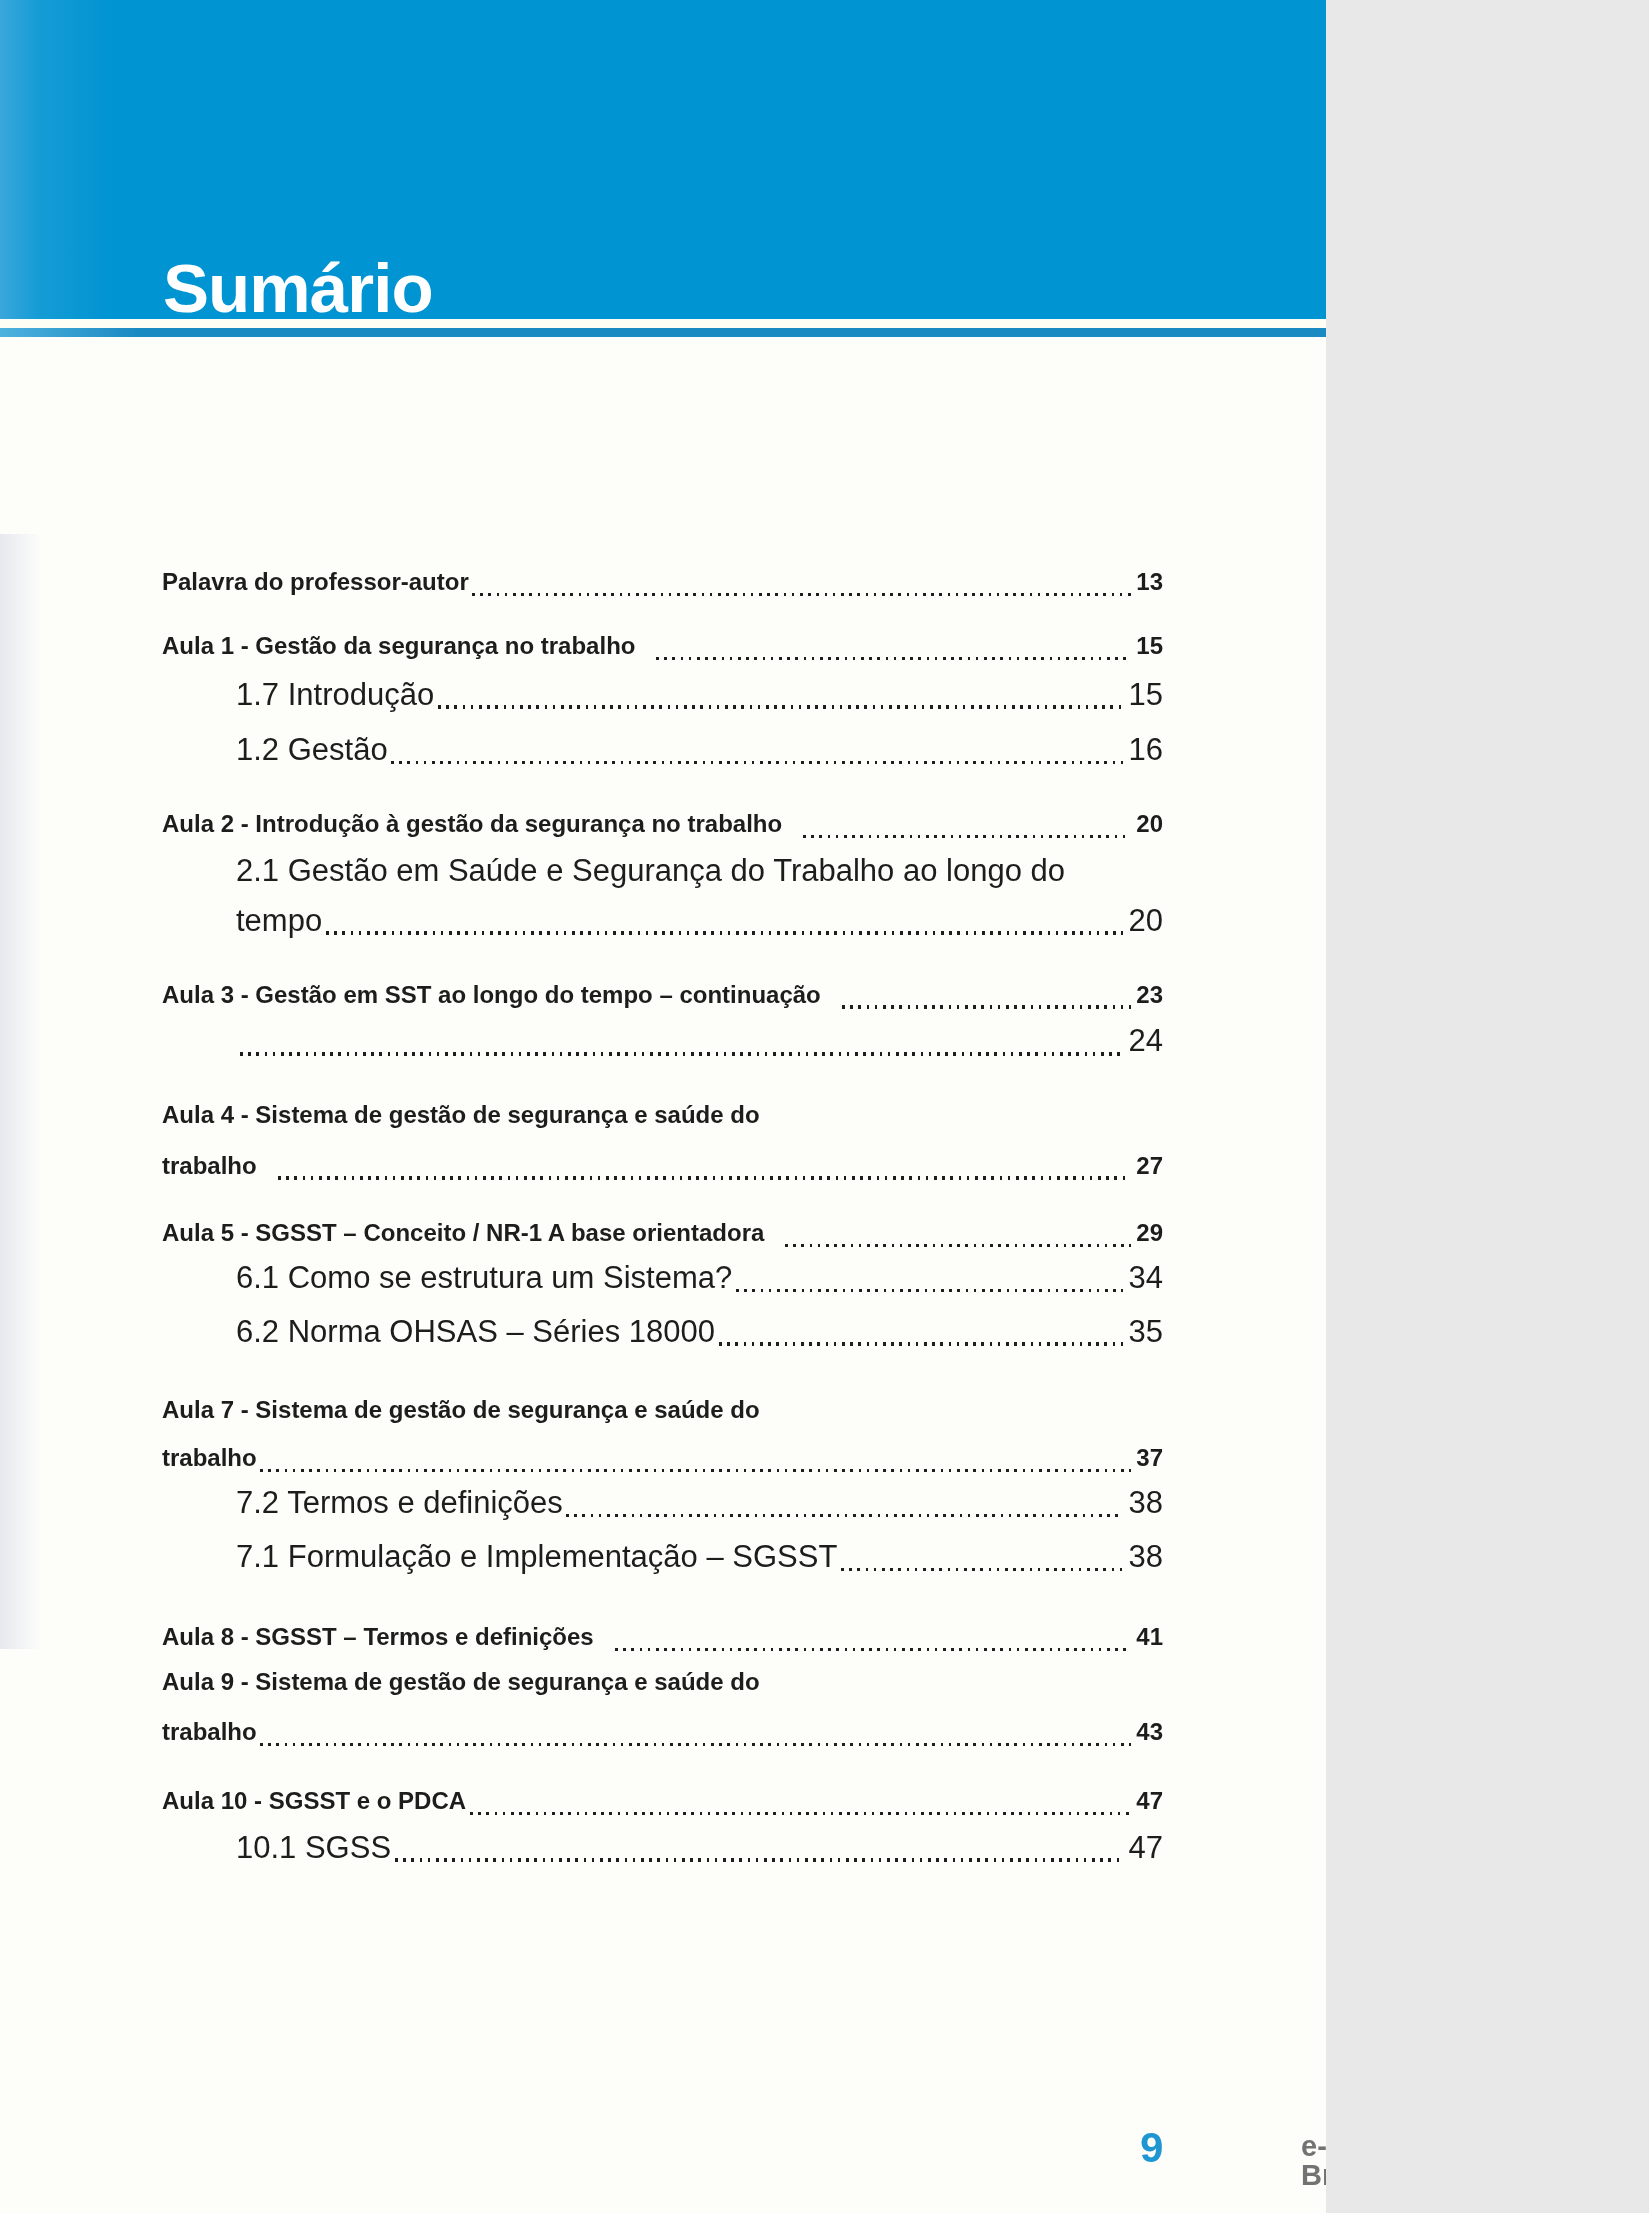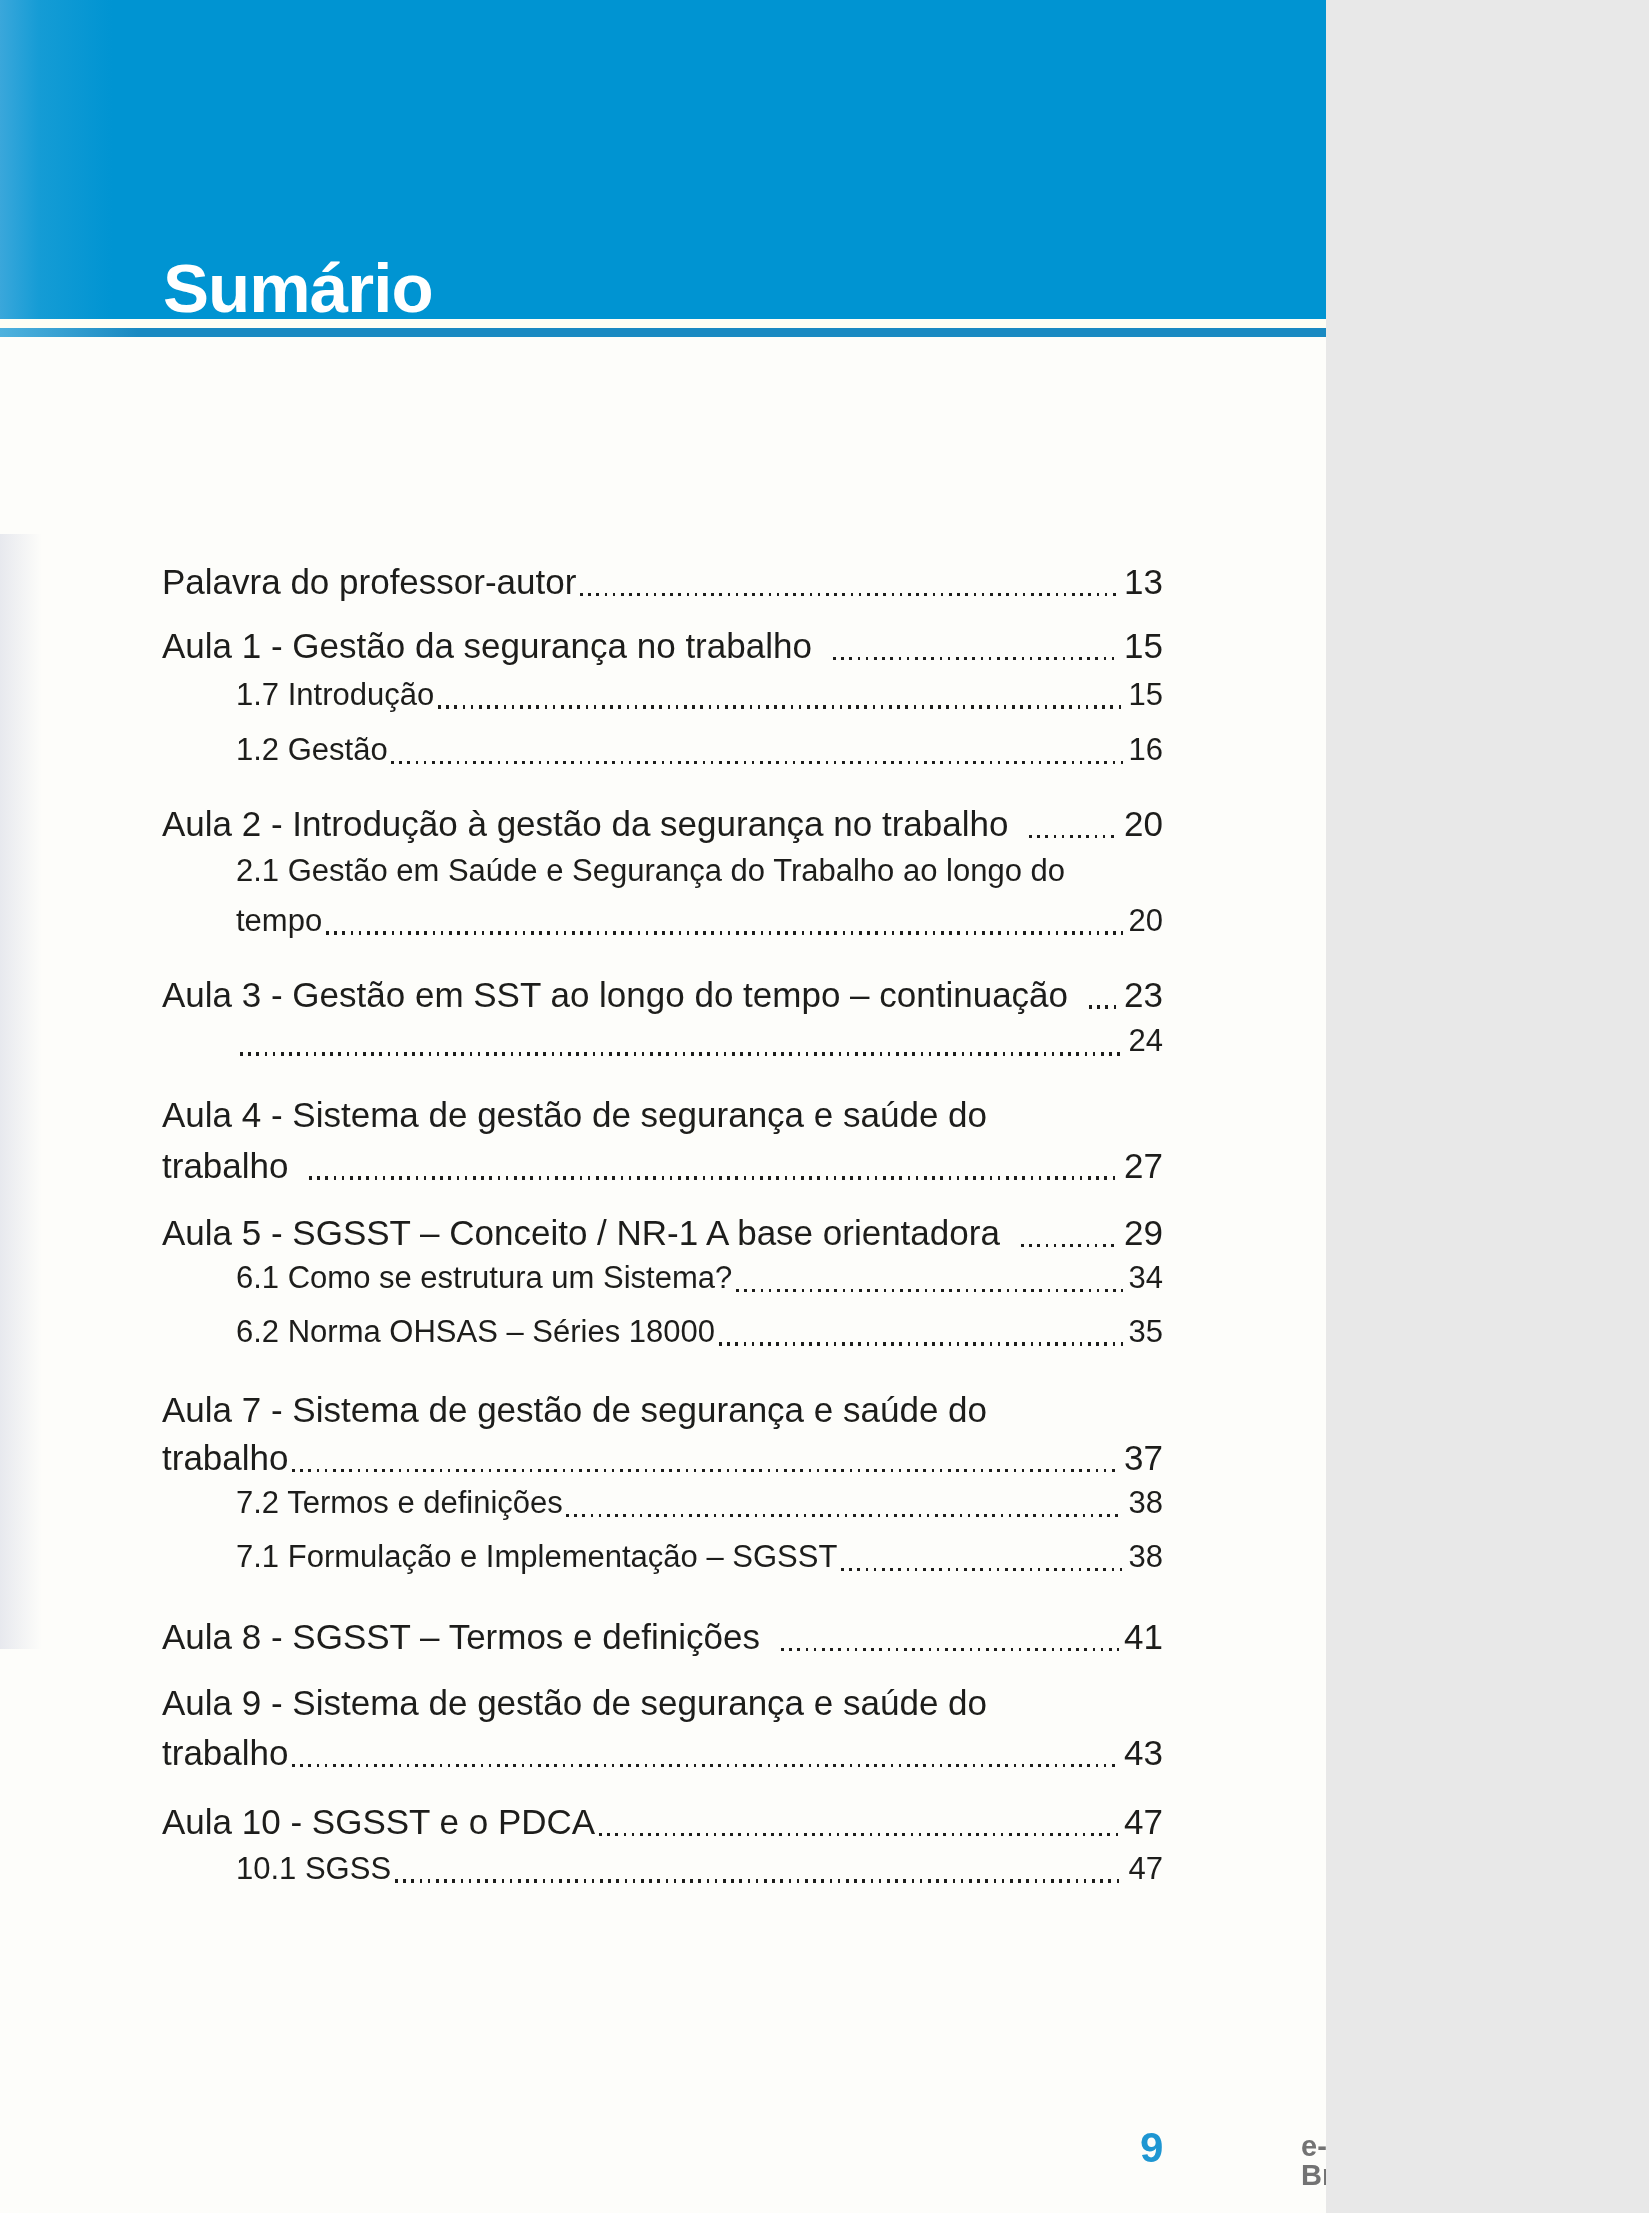--- a/index.html
+++ b/index.html
@@ -41,21 +41,21 @@
 
   
   .toc {
     position:absolute; left:162px; top:545px; width:1001px;
     color:#1d1d1b;
   }
   .row {
     display:flex; align-items:baseline;
     line-height:45px; font-size:31px;
   }
-  .row.main { font-weight:normal; font-size:35px; }
+  .row.main { font-weight:bold; font-size:24px; }
   .row.sub  { padding-left:74px; font-weight:normal; }
   .label { white-space:nowrap; }
   .leader {
     flex:1 1 auto;
     height:3.5px;
     margin:0 5.2px 0 3.5px;
     align-self:flex-end;
     margin-bottom:7.8px;
     background-image:repeating-linear-gradient(to right, #1d1d1b 0px, #1d1d1b 2.6px, transparent 2.6px, transparent 8.2px);
   }
@@ -189,21 +189,21 @@
       <span class="leader"></span>
       <span class="pagenum">38</span>
     </div>
 
     <div class="row main" style="margin-top:35px">
       <span class="label">Aula 8 - SGSST – Termos e definições</span>
       <span class="leader gap"></span>
       <span class="pagenum">41</span>
     </div>
 
-    <div class="row main" style="margin-top:21px">
+    <div class="row main" style="">
       <span class="label">Aula 9 - Sistema de gestão de segurança e saúde do</span>
     </div>
 
     <div class="row main" style="margin-top:5.2px">
       <span class="label">trabalho</span>
       <span class="leader"></span>
       <span class="pagenum">43</span>
     </div>
 
     <div class="row main" style="margin-top:24px">

